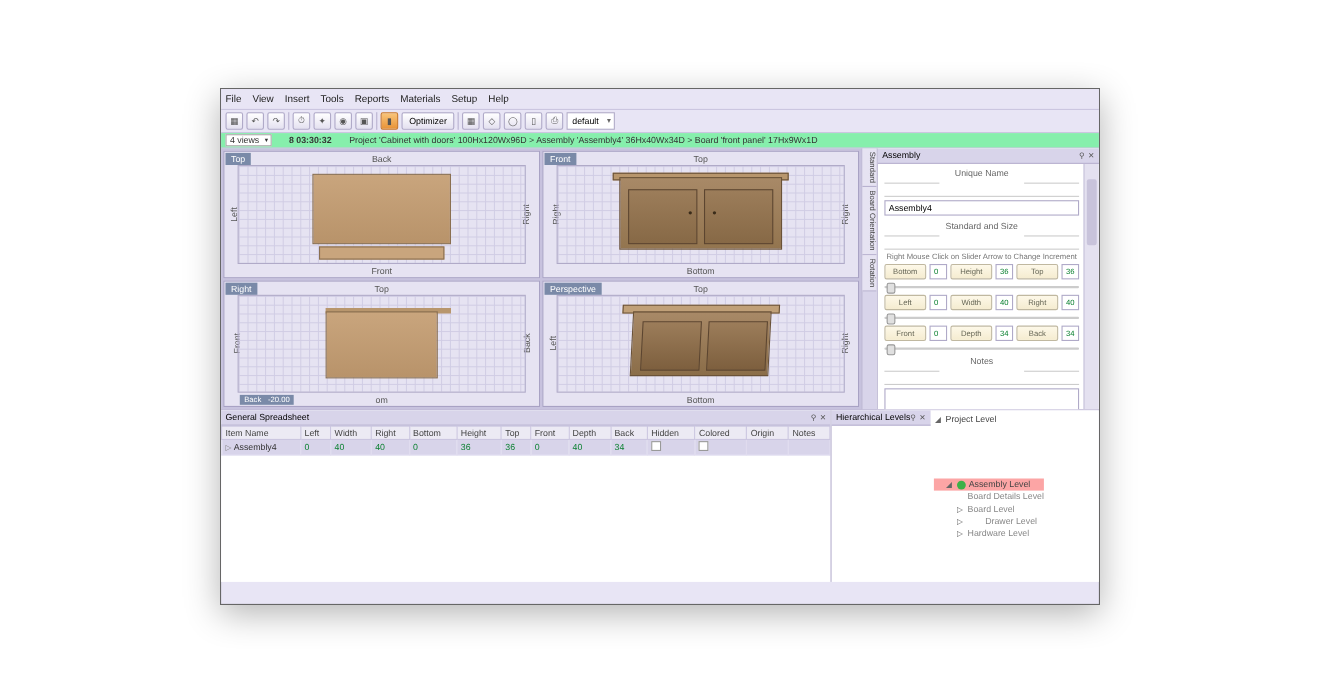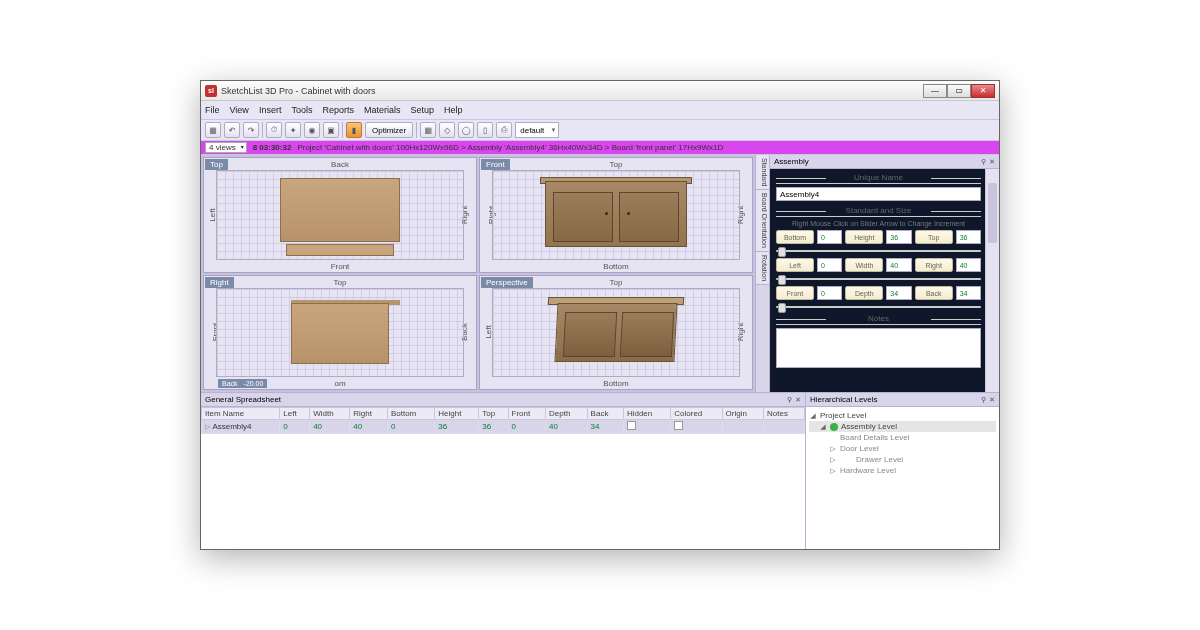--- a/index.html
+++ b/index.html
@@ -13,42 +13,42 @@
 .winbtn.close{background:linear-gradient(#e88,#c33030);color:#fff;border-color:#933;}
 .menubar{height:18px;background:#e8e5f5;display:flex;align-items:center;padding:0 4px;gap:10px;font-size:9px;color:#222;}
 .menuitem{cursor:default;}
 .toolbar{height:22px;background:#e8e5f5;border-top:1px solid #cbc6e0;border-bottom:1px solid #cbc6e0;display:flex;align-items:center;padding:0 4px;gap:3px;}
 .tbtn{width:16px;height:16px;border:1px solid #b0aac8;background:linear-gradient(#fff,#e4e1f0);border-radius:2px;display:flex;align-items:center;justify-content:center;font-size:8px;color:#555;}
 .tbtn.orange{background:linear-gradient(#f9c57a,#e89338);border-color:#c87728;}
 .opt{height:16px;padding:0 6px;font-size:8px;display:flex;align-items:center;border:1px solid #b0aac8;background:linear-gradient(#fff,#e4e1f0);border-radius:2px;}
 .sep{width:1px;height:16px;background:#b8b2d0;}
 .drop{height:16px;border:1px solid #b0aac8;background:#fff;font-size:8px;padding:0 14px 0 4px;position:relative;display:flex;align-items:center;}
 .drop::after{content:"▾";position:absolute;right:3px;font-size:7px;color:#666;}
-.crumb{height:14px;background:#d946ef;border-bottom:1px solid #cbc6e0;display:flex;align-items:center;padding:0 4px;font-size:8px;color:#333;gap:6px;}
+.crumb{height:14px;background:#86efac;border-bottom:1px solid #cbc6e0;display:flex;align-items:center;padding:0 4px;font-size:8px;color:#333;gap:16px;}
 .crumb .drop2{border:1px solid #aaa;background:#fff;padding:0 10px 0 3px;position:relative;}
 .crumb .drop2::after{content:"▾";position:absolute;right:2px;font-size:6px;}
 .mainarea{display:flex;height:237px;}
 .views{flex:1;display:grid;grid-template-columns:1fr 1fr;grid-template-rows:1fr 1fr;gap:2px;padding:2px;background:#c7c2de;}
 .vpane{background:#e6e3f2;position:relative;border:1px solid #a8a2c4;overflow:hidden;}
 .vlabel{position:absolute;top:1px;left:1px;background:#7a8aa8;color:#fff;font-size:8px;padding:1px 5px;z-index:3;}
 .axlabel{position:absolute;font-size:8px;color:#555;}
 .axlabel.top{top:2px;left:50%;transform:translateX(-50%);}
 .axlabel.bot{bottom:1px;left:50%;transform:translateX(-50%);}
 .axlabel.left{left:2px;top:50%;transform:translateY(-50%) rotate(-90deg);transform-origin:center;}
 .axlabel.right{right:2px;top:50%;transform:translateY(-50%) rotate(-90deg);transform-origin:center;}
 .grid{position:absolute;inset:12px;background-image:linear-gradient(#d0cce4 1px,transparent 1px),linear-gradient(90deg,#d0cce4 1px,transparent 1px);background-size:8px 8px;border:1px solid #b0aac8;}
 .cab{position:absolute;background:linear-gradient(#c9a57d,#b8936a);border:1px solid #8a6f50;}
 .statbar{position:absolute;bottom:1px;left:14px;background:#7a8aa8;color:#fff;font-size:7px;padding:1px 4px;display:flex;gap:6px;}
 .sidetabs{width:14px;background:#d8d4ea;border-left:1px solid #b8b2d0;display:flex;flex-direction:column;}
 .sidetab{writing-mode:vertical-rl;font-size:7px;padding:3px 1px;border-bottom:1px solid #b8b2d0;background:#e6e3f2;color:#444;text-align:center;}
-.rpanel{width:230px;background:#0f172a;border-left:1px solid #b8b2d0;display:flex;flex-direction:column;font-size:8px;}
+.rpanel{width:202px;background:#ffffff;border-left:1px solid #b8b2d0;display:flex;flex-direction:column;font-size:8px;}
 .phdr{height:14px;background:#d8d4ea;border-bottom:1px solid #b8b2d0;display:flex;align-items:center;padding:0 4px;font-size:8px;justify-content:space-between;}
 .phdr .icons{display:flex;gap:3px;font-size:7px;color:#555;}
 .pbody{padding:4px 6px;flex:1;overflow:hidden;position:relative;}
-.fleg{width:100%;text-align:center;font-size:8px;color:#666;border-bottom:1px solid #ccc;margin-bottom:3px;padding-bottom:1px;position:relative;}
+.fleg{width:100%;text-align:center;font-size:8px;color:#666;border-bottom:1px solid #ccc;margin-bottom:3px;padding-bottom:16px;position:relative;}
 .fleg::before,.fleg::after{content:"";position:absolute;top:50%;width:50px;height:1px;background:#ccc;}
 .fleg::before{left:0;}.fleg::after{right:0;}
 .inrow{display:flex;gap:3px;margin-bottom:3px;align-items:center;}
 .lblbtn{flex:0 0 38px;height:14px;border:1px solid #c0b8a0;background:linear-gradient(#fdf8e8,#f5ecd0);font-size:7px;display:flex;align-items:center;justify-content:center;border-radius:2px;color:#665;}
 .numfield{flex:1;height:14px;border:1px solid #b0aac8;background:#fff;font-size:7px;padding:0 3px;color:#0a8030;display:flex;align-items:center;min-width:0;}
 .slider{height:8px;margin:1px 0 3px;position:relative;}
 .slider::before{content:"";position:absolute;left:0;right:0;top:3px;height:2px;background:#ccc;border-radius:1px;}
 .slider::after{content:"";position:absolute;left:2px;top:0;width:6px;height:8px;background:#e0e0e0;border:1px solid #999;border-radius:2px;}
 .hint{font-size:7px;color:#777;text-align:center;margin-bottom:3px;}
 .txtarea{width:100%;height:40px;border:1px solid #b0aac8;background:#fff;}
@@ -56,27 +56,27 @@
 .vscroll::before{content:"";position:absolute;top:14px;left:2px;right:2px;height:60px;background:#c8c3db;border-radius:2px;}
 .bottomarea{display:flex;height:157px;border-top:1px solid #b8b2d0;}
 .spread{flex:1;background:#fff;display:flex;flex-direction:column;}
 .sphdr{height:14px;background:#d8d4ea;border-bottom:1px solid #b8b2d0;display:flex;align-items:center;justify-content:space-between;padding:0 4px;font-size:8px;}
 .tbl{font-size:8px;border-collapse:collapse;width:100%;}
 .tbl th{background:#eceaf4;border:1px solid #cbc6e0;padding:1px 3px;font-weight:normal;color:#444;text-align:left;}
 .tbl td{border:1px solid #e0dcef;padding:1px 3px;color:#0a8030;}
 .tbl td:first-child{color:#333;}
 .tbl .expand{color:#888;margin-right:2px;font-size:7px;}
 .chk{width:9px;height:9px;border:1px solid #999;display:inline-block;background:#fff;}
-.hier{width:194px;background:#fff;border-left:1px solid #b8b2d0;display:flex;flex-direction:column;}
+.hier{width:244px;background:#fff;border-left:1px solid #b8b2d0;display:flex;flex-direction:row;}
 .tree{font-size:8px;padding:3px 3px;color:#444;}
 .tnode{padding:1px 0;display:flex;align-items:center;gap:3px;}
 .tog{width:8px;font-size:7px;color:#666;text-align:center;}
 .tball{width:8px;height:8px;border-radius:50%;background:#3cb048;flex-shrink:0;}
 .ind1{padding-left:10px;}.ind2{padding-left:20px;}
-.sel{background:#e5e5e5;}
+.sel{background:#fca5a5;margin-top:48px;}
 .uni{width:100%;height:14px;border:1px solid #b0aac8;background:#fff;font-size:8px;padding:0 3px;}
 
 .topview .cab{left:28%;top:18%;width:44%;height:56%;}
 .topview .draw{position:absolute;left:30%;bottom:14%;width:40%;height:10%;background:#c9a57d;border:1px solid #8a6f50;}
 .frontview .cabbody{position:absolute;left:24%;top:20%;width:52%;height:58%;background:linear-gradient(#a88967,#93754f);border:1px solid #6a5238;}
 .frontview .ctop{position:absolute;left:22%;top:17%;width:56%;height:6%;background:#b8966d;border:1px solid #6a5238;}
 .frontview .door{position:absolute;top:30%;width:22%;height:44%;background:linear-gradient(#9c7d5a,#876946);border:1px solid #5c4530;}
 .frontview .d1{left:27%;}.frontview .d2{left:51%;}
 .frontview .knob{position:absolute;width:3px;height:3px;background:#3a2c1a;border-radius:50%;top:48%;}
 .frontview .k1{left:46%;}.frontview .k2{left:54%;}
@@ -85,29 +85,20 @@
 .perspview .cabbody{position:absolute;left:28%;top:24%;width:44%;height:52%;background:linear-gradient(#a88967,#8a6d48);border:1px solid #6a5238;transform:skewX(-3deg);}
 .perspview .ctop{position:absolute;left:25%;top:19%;width:50%;height:7%;background:#c0a078;border:1px solid #6a5238;transform:skewX(-3deg);}
 .perspview .door{position:absolute;top:32%;width:19%;height:40%;background:linear-gradient(#9c7d5a,#7d5f3e);border:1px solid #5c4530;transform:skewX(-3deg);}
 .perspview .d1{left:31%;}.perspview .d2{left:52%;}
 </style>
 </head>
 <body>
 
 <div class="window">
 
-  <div class="titlebar">
-    <div class="ti-icon">sl</div>
-    <div class="title-txt">SketchList 3D Pro - Cabinet with doors</div>
-    <div class="winbtns">
-      <div class="winbtn">—</div>
-      <div class="winbtn">▭</div>
-      <div class="winbtn close">✕</div>
-    </div>
-  </div>
 
   <div class="menubar">
     <span class="menuitem">File</span>
     <span class="menuitem">View</span>
     <span class="menuitem">Insert</span>
     <span class="menuitem">Tools</span>
     <span class="menuitem">Reports</span>
     <span class="menuitem">Materials</span>
     <span class="menuitem">Setup</span>
     <span class="menuitem">Help</span>
@@ -319,21 +310,21 @@
             <span class="tog">◢</span>
             <span class="tball"></span>
             <span>Assembly Level</span>
           </div>
         <div class="tnode ind2">
             <span class="tog"></span>
             <span style="color:#888;">Board Details Level</span>
           </div>
         <div class="tnode ind2">
             <span class="tog">▷</span>
-            <span style="color:#888;">Door Level</span>
+            <span style="color:#888;">Board Level</span>
           </div>
         <div class="tnode ind2">
             <span class="tog">▷</span>
             <span style="color:#888;margin-left:16px;">Drawer Level</span>
           </div>
         <div class="tnode ind2">
             <span class="tog">▷</span>
             <span style="color:#888;">Hardware Level</span>
           </div>
       </div>

